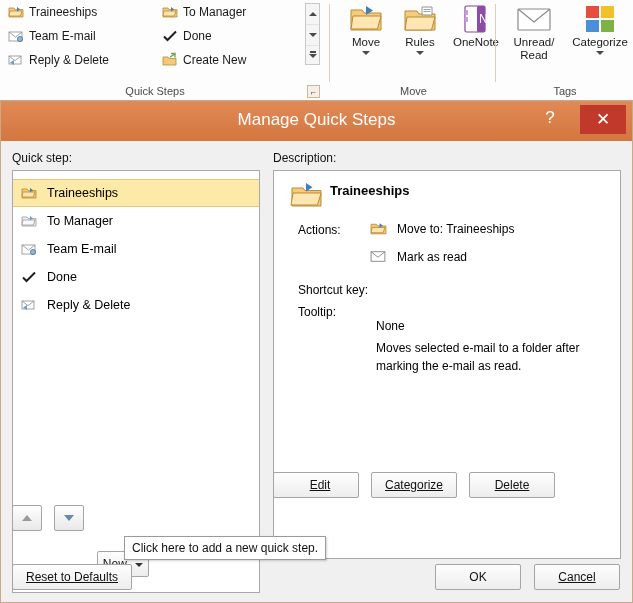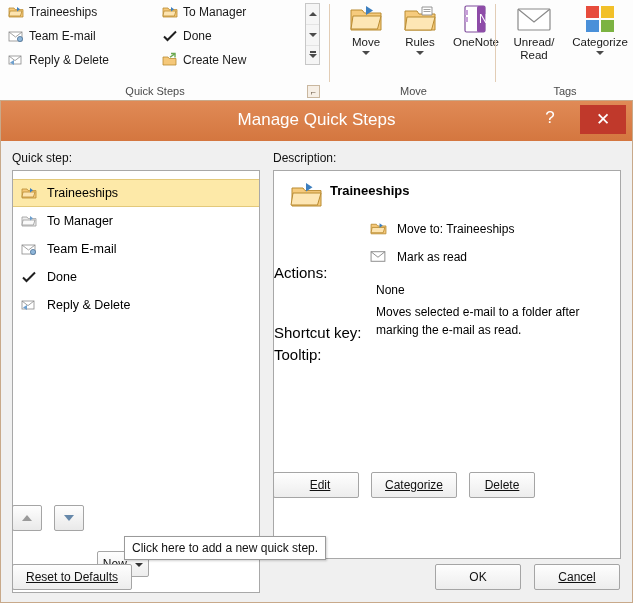--- a/index.html
+++ b/index.html
@@ -220,28 +220,28 @@
   }
   #desc-title {
     position: absolute;
     left: 56px;
     top: 12px;
     font-size: 13px;
     font-weight: bold;
   }
   .desc-key {
     position: absolute;
-    font-size: 15px;
-    left: 0;
-    margin-top: 41px;
+    font-size: 12px;
+    left: 24px;
   }
   .desc-val {
     position: absolute;
     font-size: 12px;
     left: 102px;
+    margin-top: 36px;
   }
   .action-row {
     position: absolute;
     left: 96px;
     display: flex;
     align-items: center;
     font-size: 12px;
   }
   .action-row .lbl { margin-left: 10px; }
 
@@ -514,21 +514,21 @@
     <div class="desc-val" style="top:134px; width:238px;">Moves selected e-mail to a folder after</div>
     <div class="desc-val" style="top:152px; width:238px;">marking the e-mail as read.</div>
   </div>
 
   <div class="btn" style="left:272px; top:371px; width:86px; height:26px; line-height:24px;padding-left:8px;">
     <u>Edit</u>
   </div>
   <div class="btn" style="left:370px; top:371px; width:86px; height:26px; line-height:24px;">
     <u>Categorize</u>
   </div>
-  <div class="btn" style="left:468px; top:371px; width:66px; height:26px; line-height:24px;">
+  <div class="btn" style="left:468px; top:371px; width:86px; height:26px; line-height:24px;">
     <u>Delete</u>
   </div>
 
   <div class="sq-btn" style="left:11px; top:404px;">
     <span class="tri up"></span>
   </div>
   <div class="sq-btn" style="left:53px; top:404px;">
     <span class="tri dn"></span>
   </div>
   <div class="btn" style="left:96px; top:404px; width:52px; height:26px; line-height:24px;margin-top:46px;">

